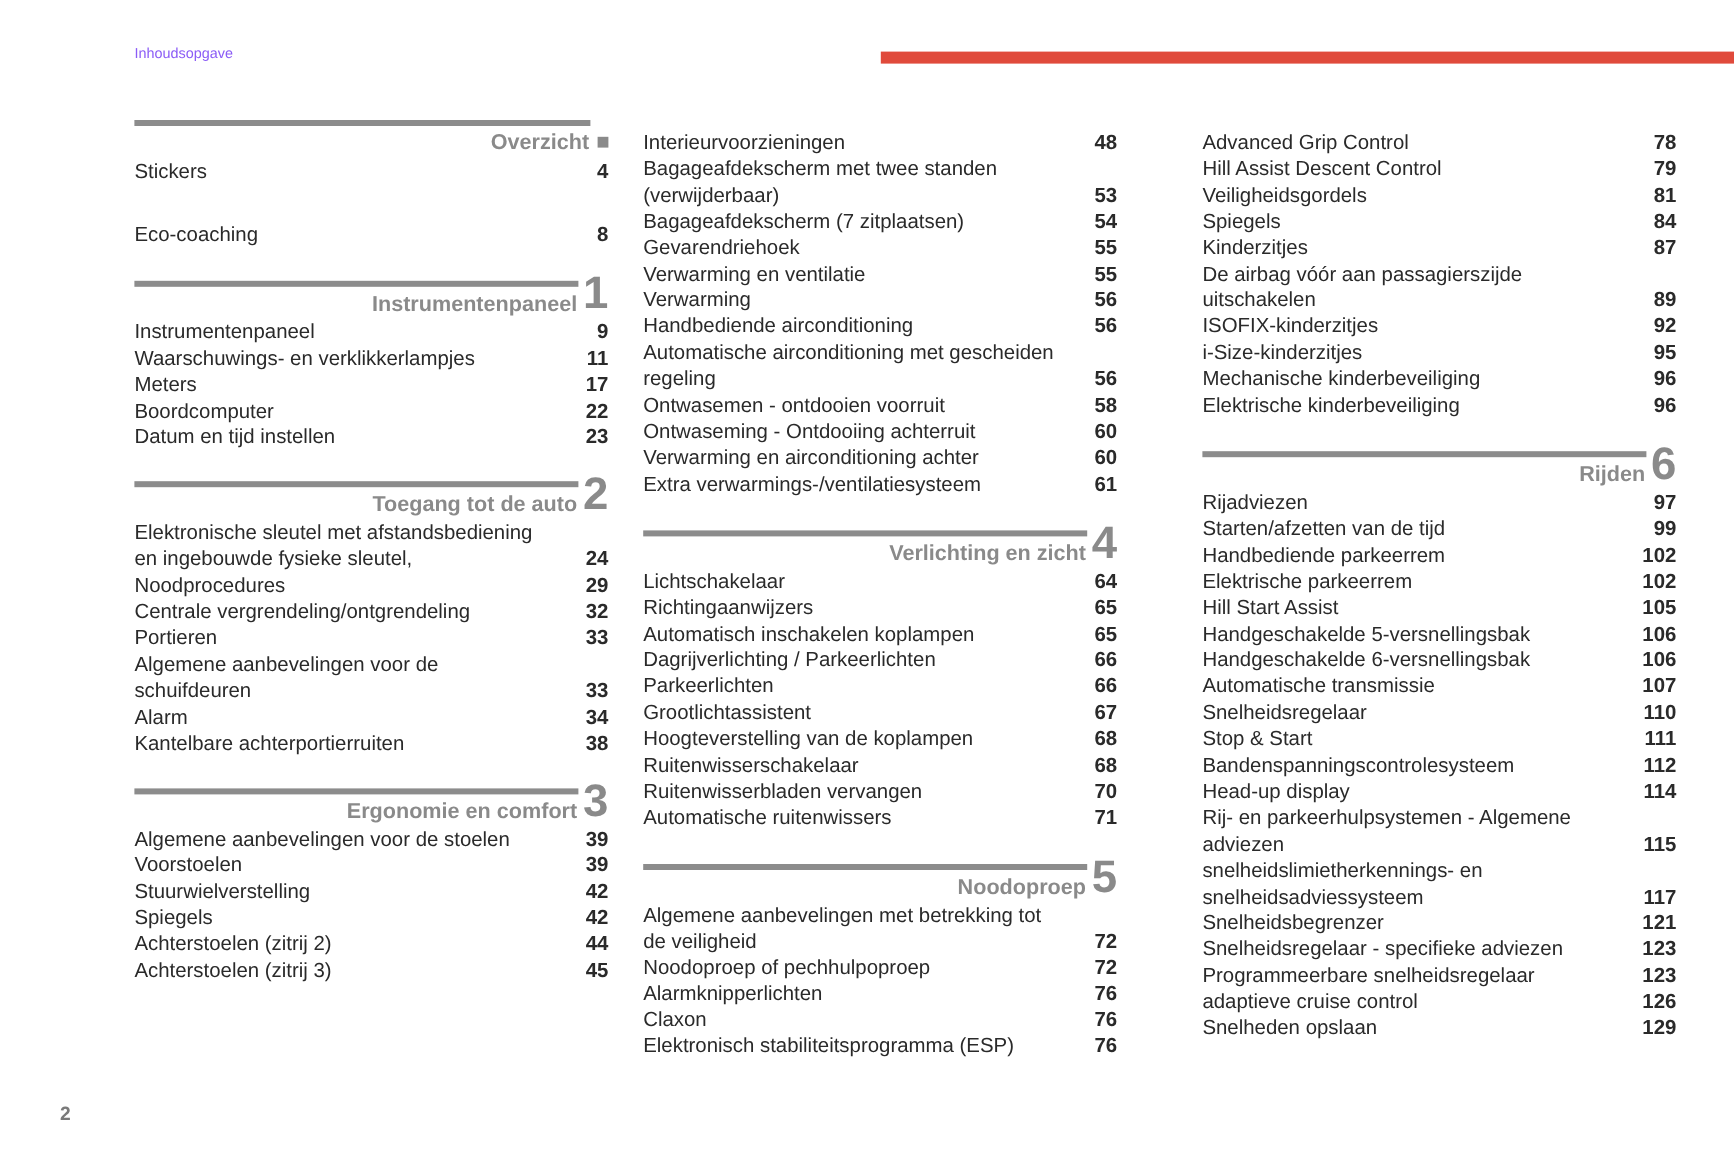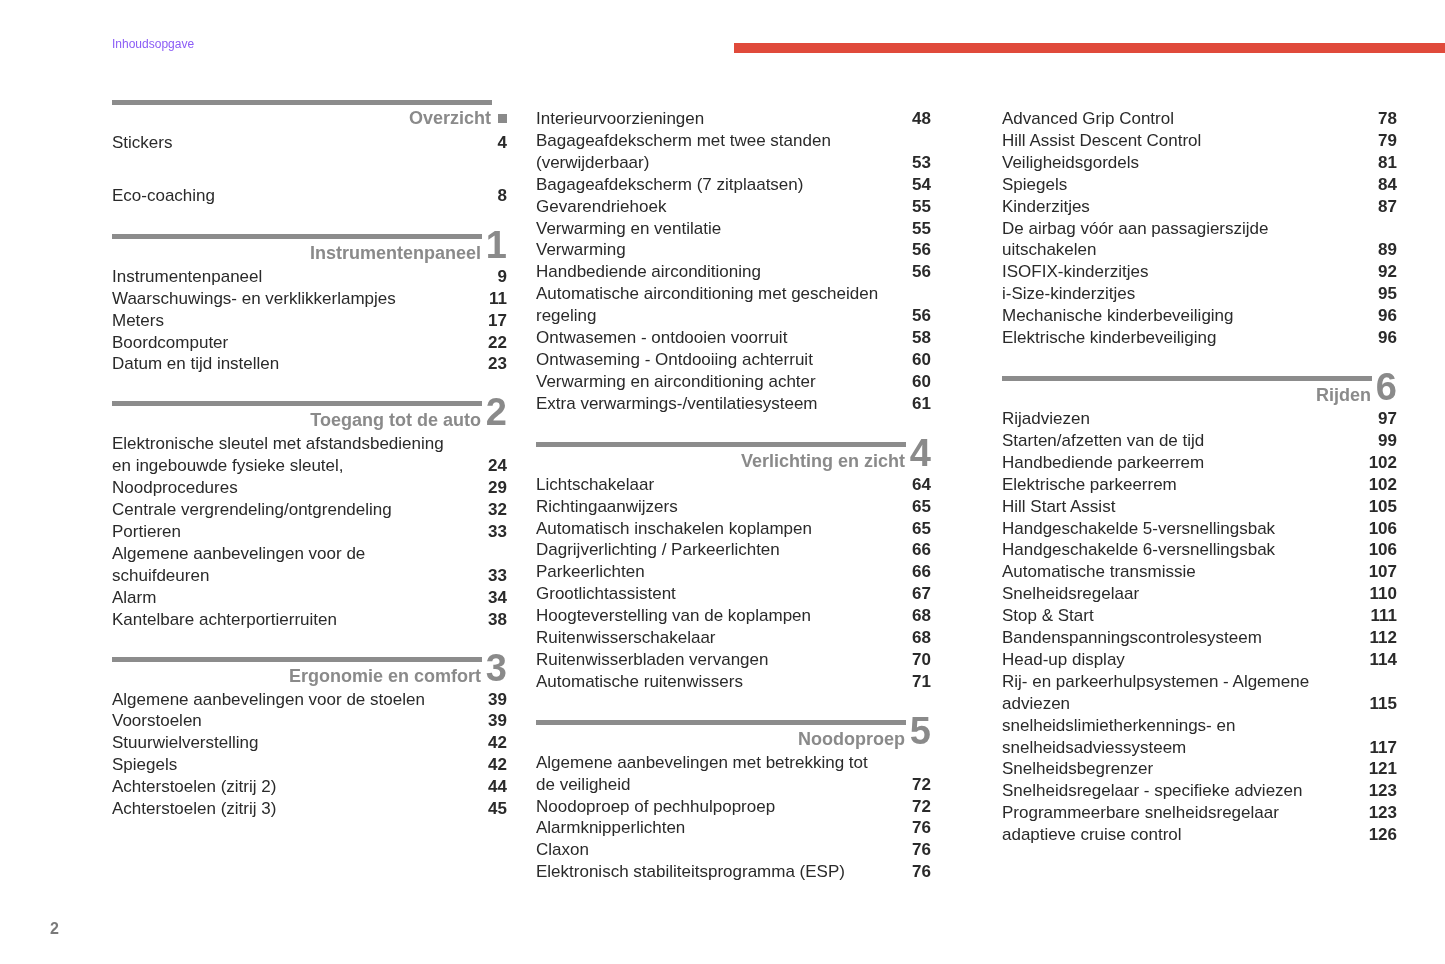--- a/index.html
+++ b/index.html
@@ -496,17 +496,21 @@
           <span class="entry-page">123</span>
         </div>
         <div class="entry">
           <span class="entry-title">Programmeerbare snelheidsregelaar</span>
           <span class="entry-page">123</span>
         </div>
         <div class="entry">
           <span class="entry-title">adaptieve cruise control</span>
           <span class="entry-page">126</span>
         </div>
+        <div class="entry">
+          <span class="entry-title">Snelheden opslaan</span>
+          <span class="entry-page">129</span>
+        </div>
       </div>
   </div>
 </div>
 
 <div class="page-number">2</div>
 
 </body></html>

